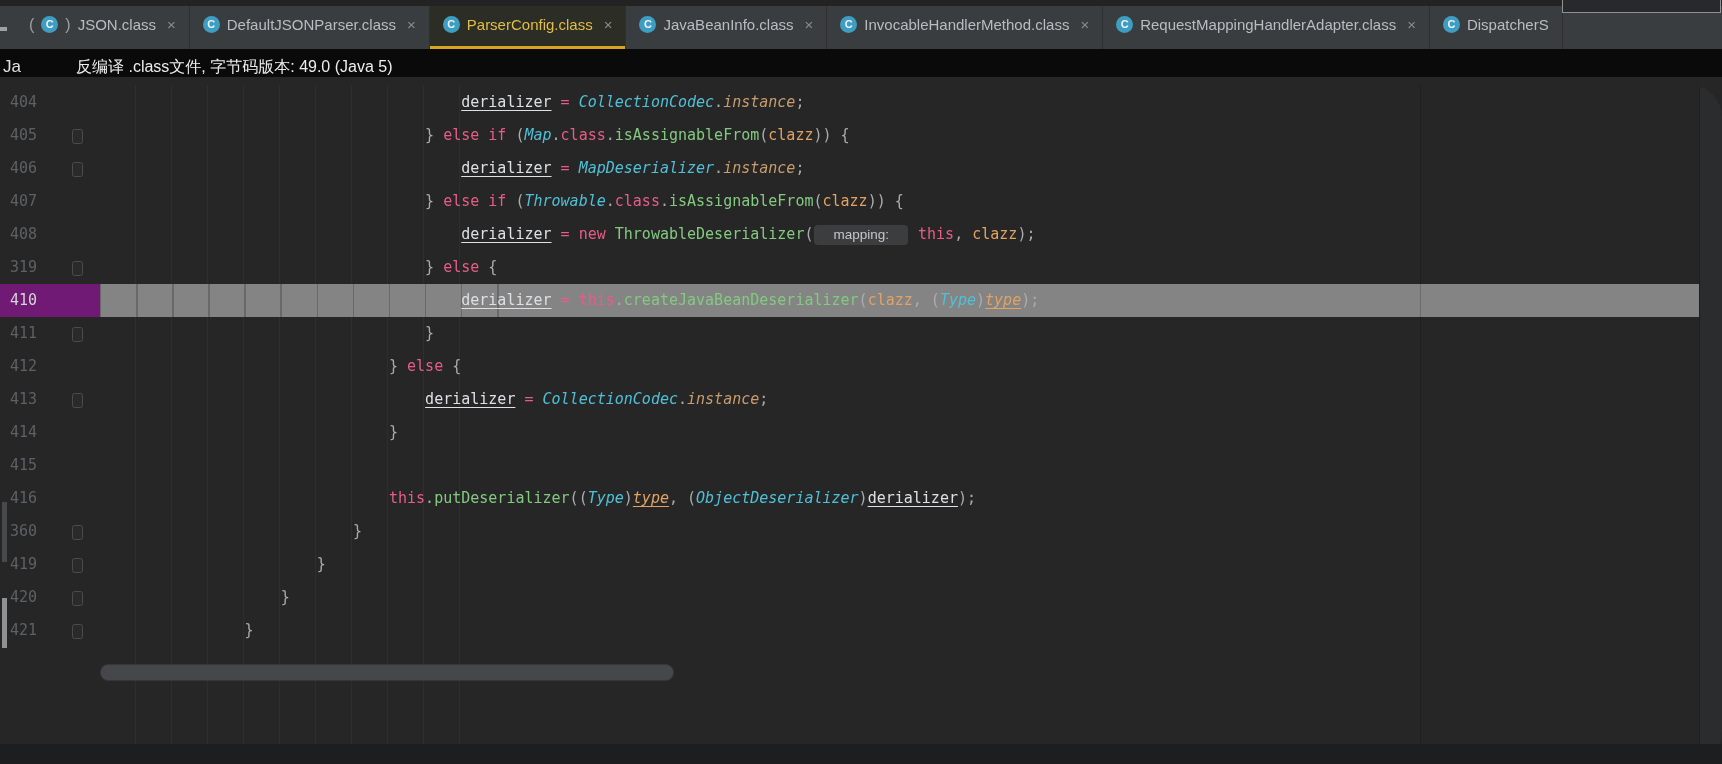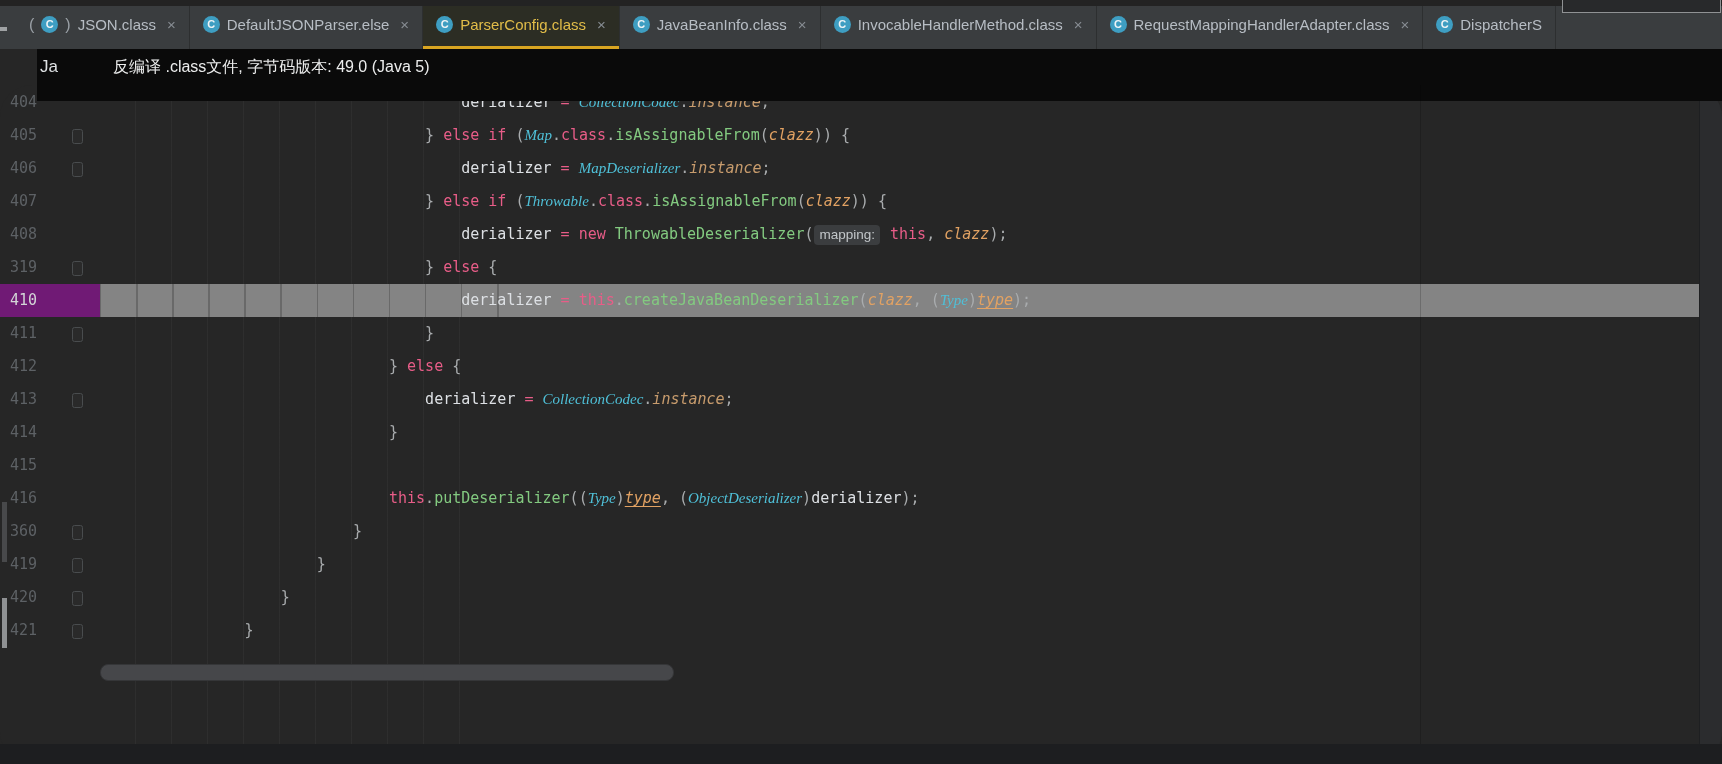--- a/index.html
+++ b/index.html
@@ -11,45 +11,45 @@
   .tab{display:flex;align-items:center;gap:7px;padding:0 13px;border-right:1px solid #2d2f30;color:#b7bdc4;font:15px "Liberation Sans",sans-serif;white-space:nowrap;position:relative;cursor:default;}
   .tab.active{background:#2c2d24;color:var(--tab-active-text,#e2bd49);}
   .tab.active::after{content:"";position:absolute;left:0;right:0;bottom:0;height:3px;background:var(--tab-underline,#d9a521);}
   .cicon{display:inline-block;width:17px;height:17px;border-radius:50%;background:var(--class-icon-bg,#3e9ec2);color:#eef4f6;font:bold 11px/17px "Liberation Sans",sans-serif;text-align:center;}
   .paren{color:#9aa0a6;font-size:16px;}
   .tclose{color:#878d93;font-size:15px;margin-left:4px;}
   .edge-dash{position:absolute;left:0;top:27px;width:7px;height:4px;background:#9fa2a4;z-index:3;}
   .popup-frag{position:absolute;left:1562px;top:0;width:157px;height:12px;background:#28292b;border:1px solid #909294;border-top:none;z-index:6;}
 
   
-  .banner{position:absolute;top:49px;left:0;right:0;height:52px;background:var(--banner-bg,#0a0a0a);color:#eceded;font:16px/36px "Liberation Sans",sans-serif;padding-left:76px;box-sizing:border-box;z-index:1;margin-left:37px;}
+  .banner{position:absolute;top:49px;left:0;right:0;height:28px;background:var(--banner-bg,#0a0a0a);color:#eceded;font:16px/36px "Liberation Sans",sans-serif;padding-left:76px;box-sizing:border-box;z-index:1;}
   .side-label{position:absolute;left:3px;top:0;color:#dfe2e4;font:17px/36px "Liberation Sans",sans-serif;}
 
   
   .editor{position:absolute;top:85px;left:0;bottom:0;right:0;background:var(--editor-bg,#262626);overflow:hidden;border-radius:32px;}
   .indent-guides{position:absolute;left:100px;top:0;bottom:0;width:380px;background:repeating-linear-gradient(90deg,transparent 0 35px,rgba(255,255,255,0.035) 35px 36px);pointer-events:none;}
   .lines{position:absolute;top:1px;left:0;right:22px;}
   .line{display:flex;height:33px;font:15px/33px "DejaVu Sans Mono",monospace;}
   .gutter{flex:0 0 100px;position:relative;}
   .num{position:absolute;left:10px;color:#5d6165;}
   .gicon{position:absolute;left:72px;top:10px;width:9px;height:13px;border:1px solid #494c4e;border-radius:2.5px;background:rgba(255,255,255,0.02);}
   .code{flex:1;white-space:pre;overflow:hidden;color:var(--punctuation,#a9acae);}
   .line.hl .code{background-color:var(--line-highlight,#848484);background-image:repeating-linear-gradient(90deg,#696969 0 1.5px,transparent 1.5px 36.1px);background-repeat:no-repeat;background-size:400px 100%;}
   .line.hl .gutter{background:#701a75;}
   .line.hl .num{color:#d3d5d7;}
 
   .tk-p{color:var(--punctuation,#a9acae);}
   .tk-k{color:var(--keyword,#e85d88);}
-  .tk-t{color:var(--type,#4fc0d8);font-style:italic;font-family:Liberation Serif, serif;}
+  .tk-t{color:var(--type,#4fc0d8);font-style:italic;}
   .tk-m{color:var(--method,#83ca80);}
-  .tk-f{color:var(--field,#dde0e4);text-underline-offset:3px;text-align:right;}
-  .tk-a{color:var(--parameter,#e2a263);font-style:italic;}
+  .tk-f{color:var(--field,#dde0e4);text-decoration:underline;text-underline-offset:3px;text-align:right;}
+  .tk-a{color:var(--parameter,#e2a263);}
   .tk-au{color:var(--parameter,#e2a263);font-style:italic;text-decoration:underline;text-underline-offset:3px;}
   .tk-s{color:var(--static-member,#c89c6d);font-style:italic;}
-  .tk-h{display:inline-block;background:#3b3d3f;color:#c3c7ca;border-radius:4px;padding:0 5px;margin:0 1px;font-family:"Liberation Sans",sans-serif;font-size:13.5px;line-height:20px;font-style:normal;}
+  .tk-h{display:inline-block;background:#3b3d3f;color:#c3c7ca;border-radius:4px;padding:0 19px;margin:0 1px;font-family:"Liberation Sans",sans-serif;font-size:13.5px;line-height:20px;font-style:normal;}
 
   .margin-guide{position:absolute;left:1420px;top:0;bottom:20px;width:1px;background:rgba(0,0,0,0.18);z-index:2;pointer-events:none;}
   .hscrollbar{position:absolute;left:100px;top:579px;width:572px;height:15px;background:#46474a;border:1px solid #353638;border-radius:8px;z-index:3;}
   .vscroll-col{position:absolute;top:0;right:0;width:22px;height:100%;background:#2b2c2e;border-left:1px solid #1e1f21;}
   .lmark1{position:absolute;left:2px;top:417px;width:5px;height:60px;background:#48494b;z-index:3;}
   .lmark2{position:absolute;left:2px;top:513px;width:5px;height:50px;background:#8f9193;z-index:3;}
   .bottomstrip{position:absolute;left:0;right:0;bottom:0;height:20px;background:#1d1e20;z-index:4;}
 </style>
 </head>
 <body>
@@ -60,21 +60,21 @@
   <div style="display:flex;align-items:stretch;">
       <div class="tab">
         <span class="paren">(</span>
         <span class="cicon">C</span>
         <span class="paren">)</span>
         <span class="tlabel">JSON.class</span>
         <span class="tclose">×</span>
       </div>
       <div class="tab">
         <span class="cicon">C</span>
-        <span class="tlabel">DefaultJSONParser.else</span>
+        <span class="tlabel">DefaultJSONParser.class</span>
         <span class="tclose">×</span>
       </div>
       <div class="tab active">
         <span class="cicon">C</span>
         <span class="tlabel">ParserConfig.class</span>
         <span class="tclose">×</span>
       </div>
       <div class="tab">
         <span class="cicon">C</span>
         <span class="tlabel">JavaBeanInfo.class</span>

